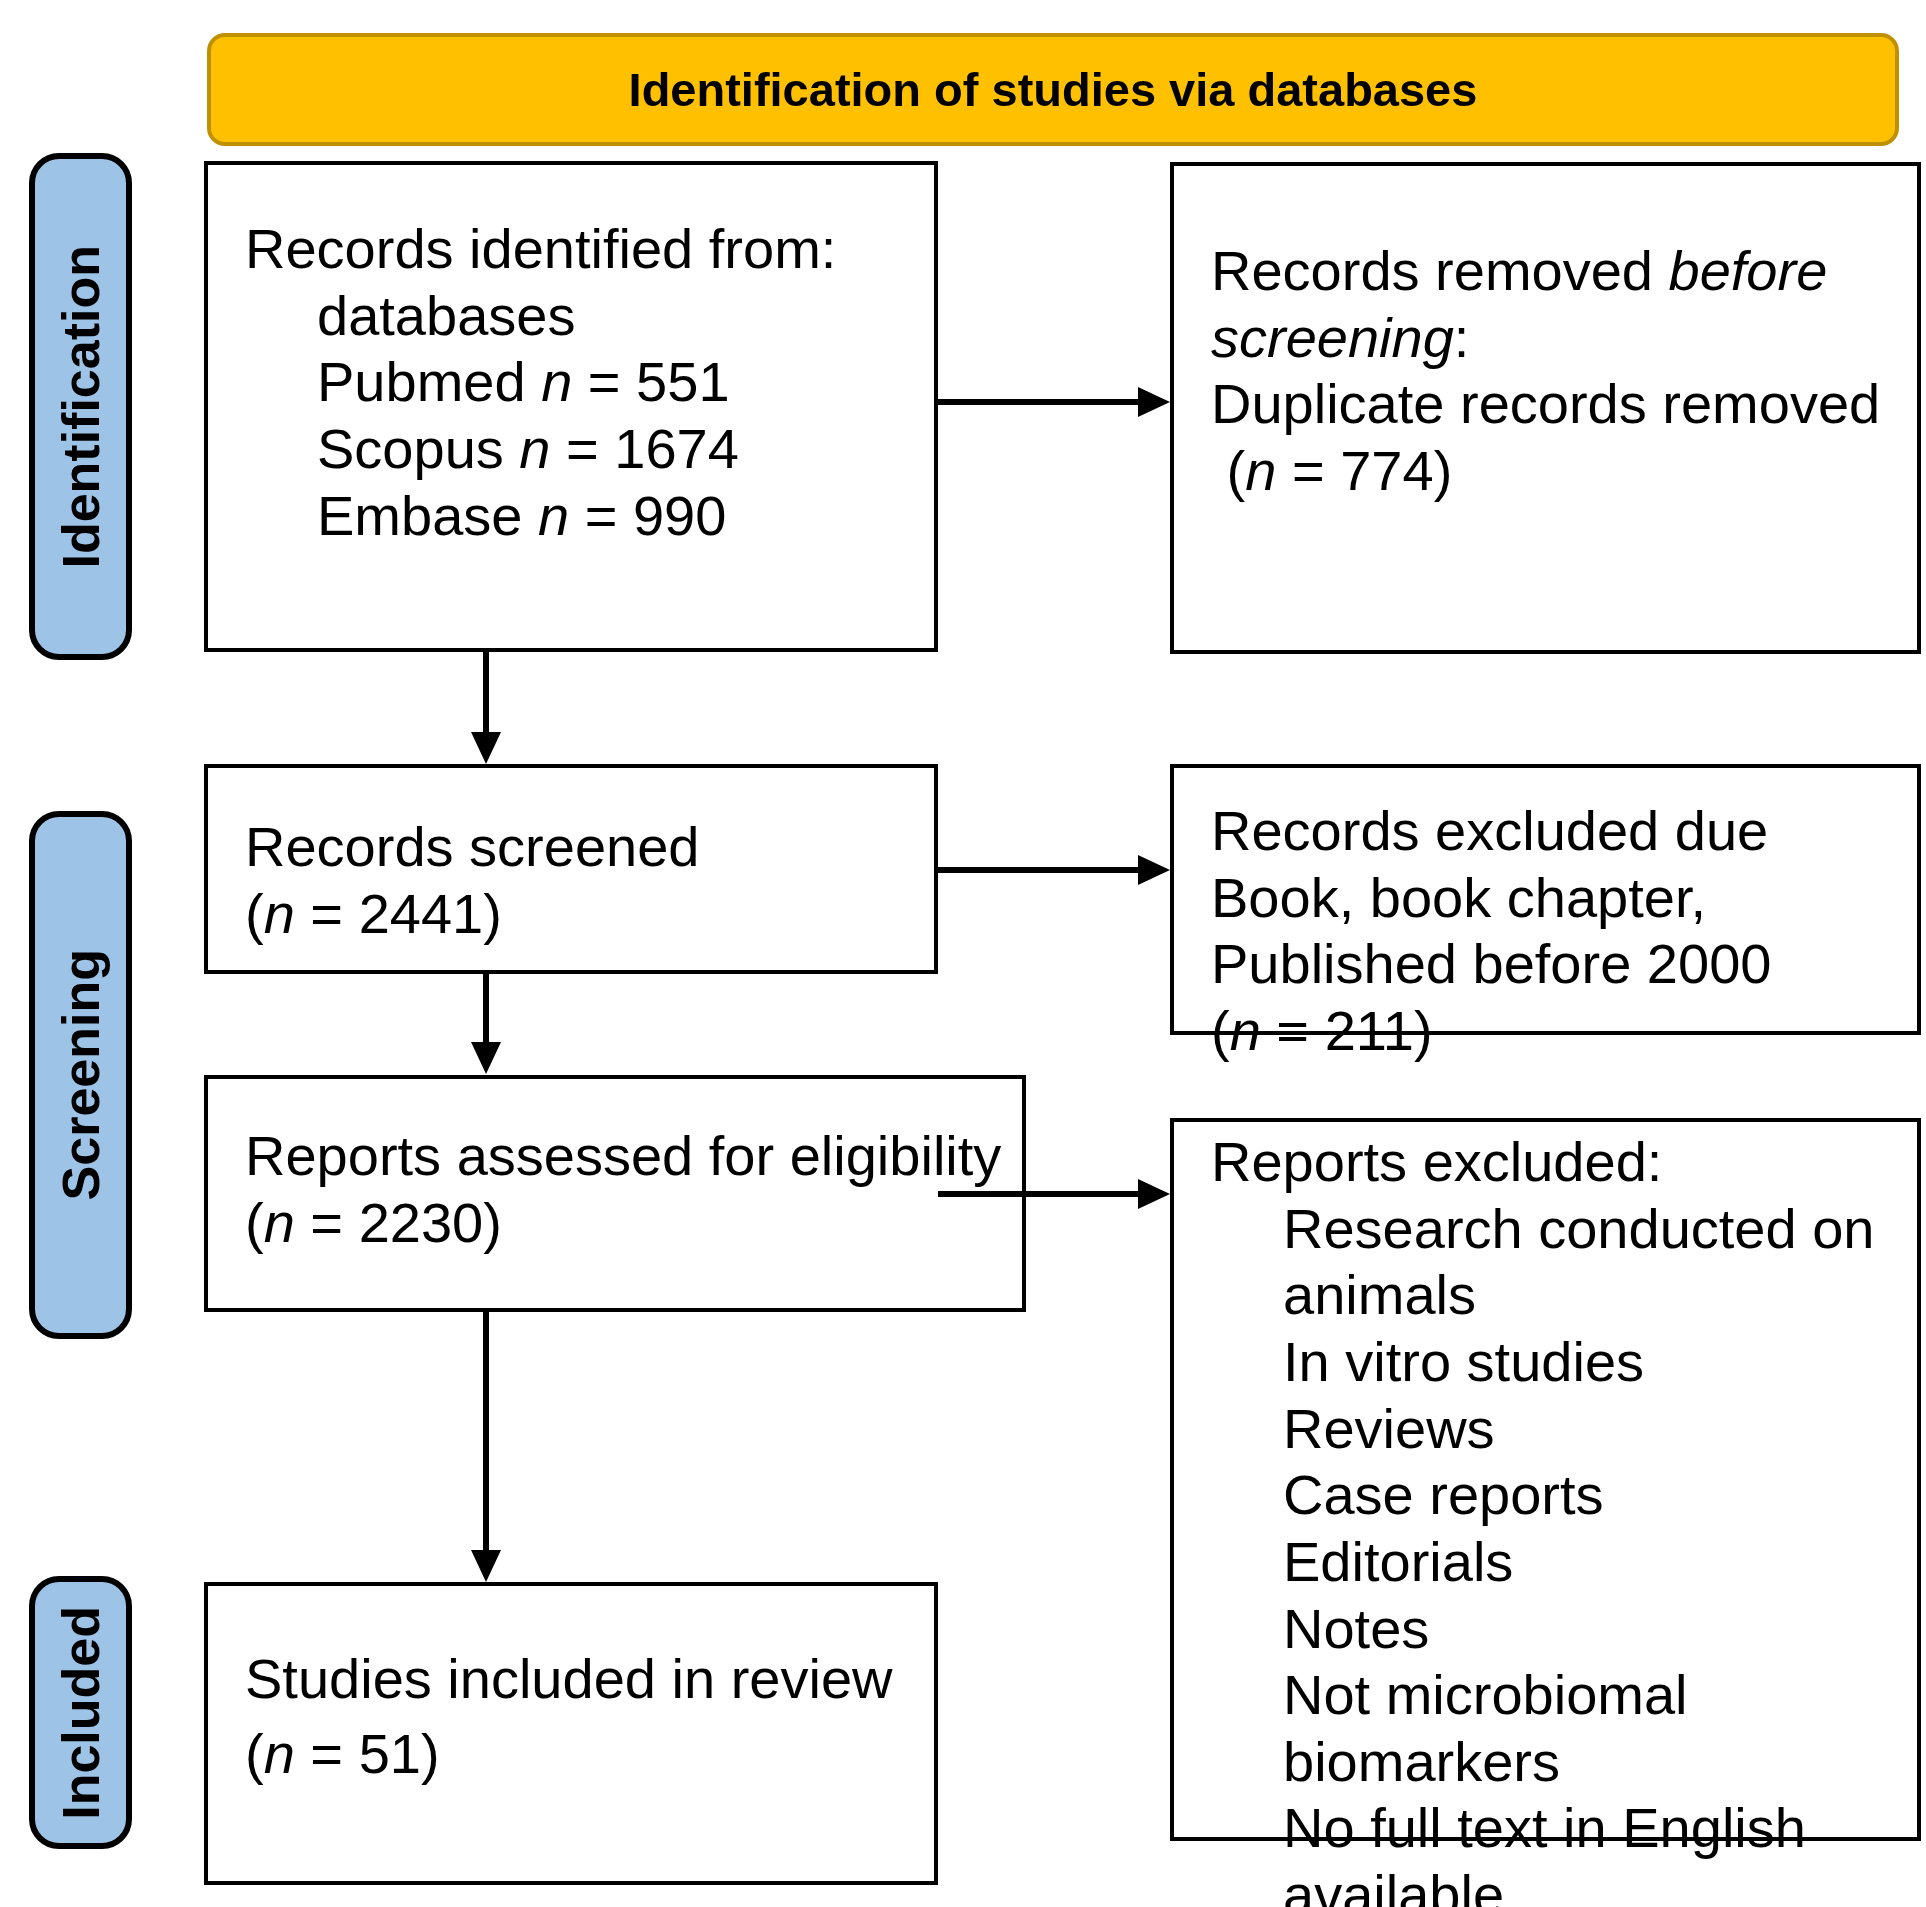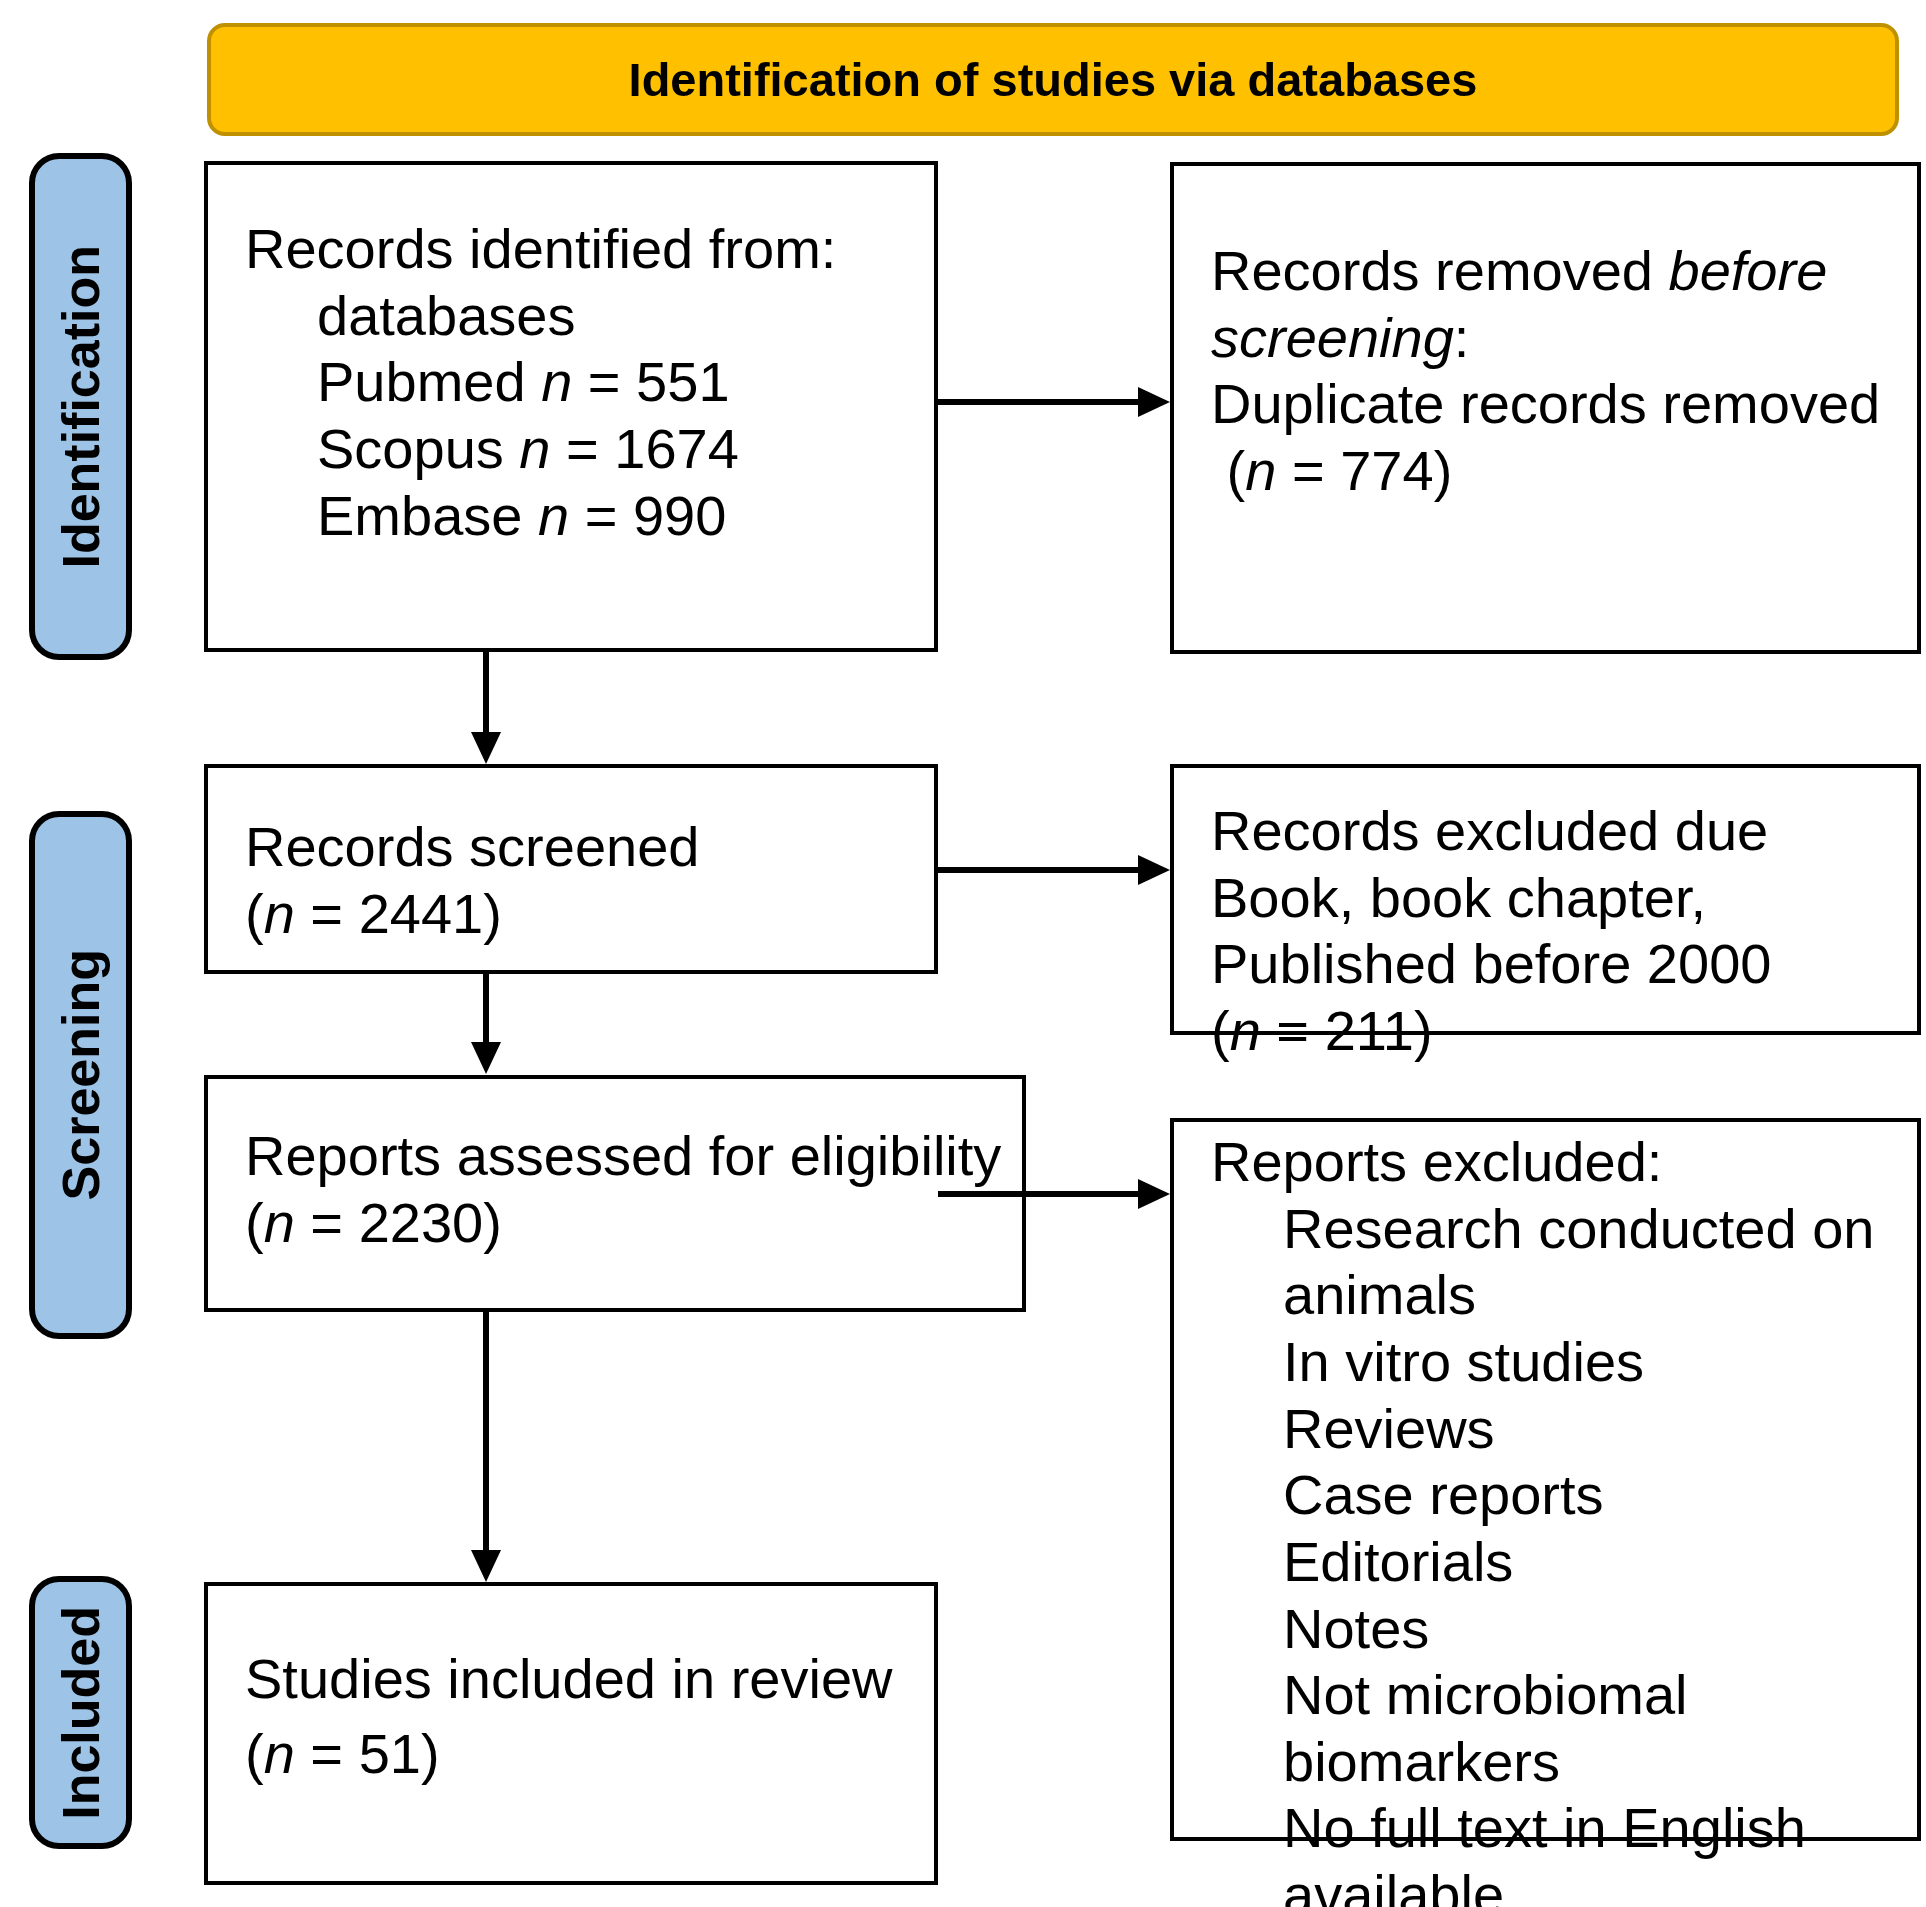--- a/index.html
+++ b/index.html
@@ -8,21 +8,21 @@
     width:1926px; height:1908px;
     background:#ffffff;
     font-family:"Liberation Sans", "DejaVu Sans", sans-serif;
     color:#000;
     overflow:hidden;
   }
 
   
   .header-box {
     position:absolute;
-    left:207px; top:23px; width:1692px; height:113px;
+    left:207px; top:33px; width:1692px; height:113px;
     background:var(--header-bg, #FFC000);
     border:4.2px solid var(--header-border, #BF9000);
     border-radius:18px;
     box-sizing:border-box;
     display:flex; align-items:center; justify-content:center;
     font-weight:bold; font-size:47px;
   }
 
   
   .stage {

